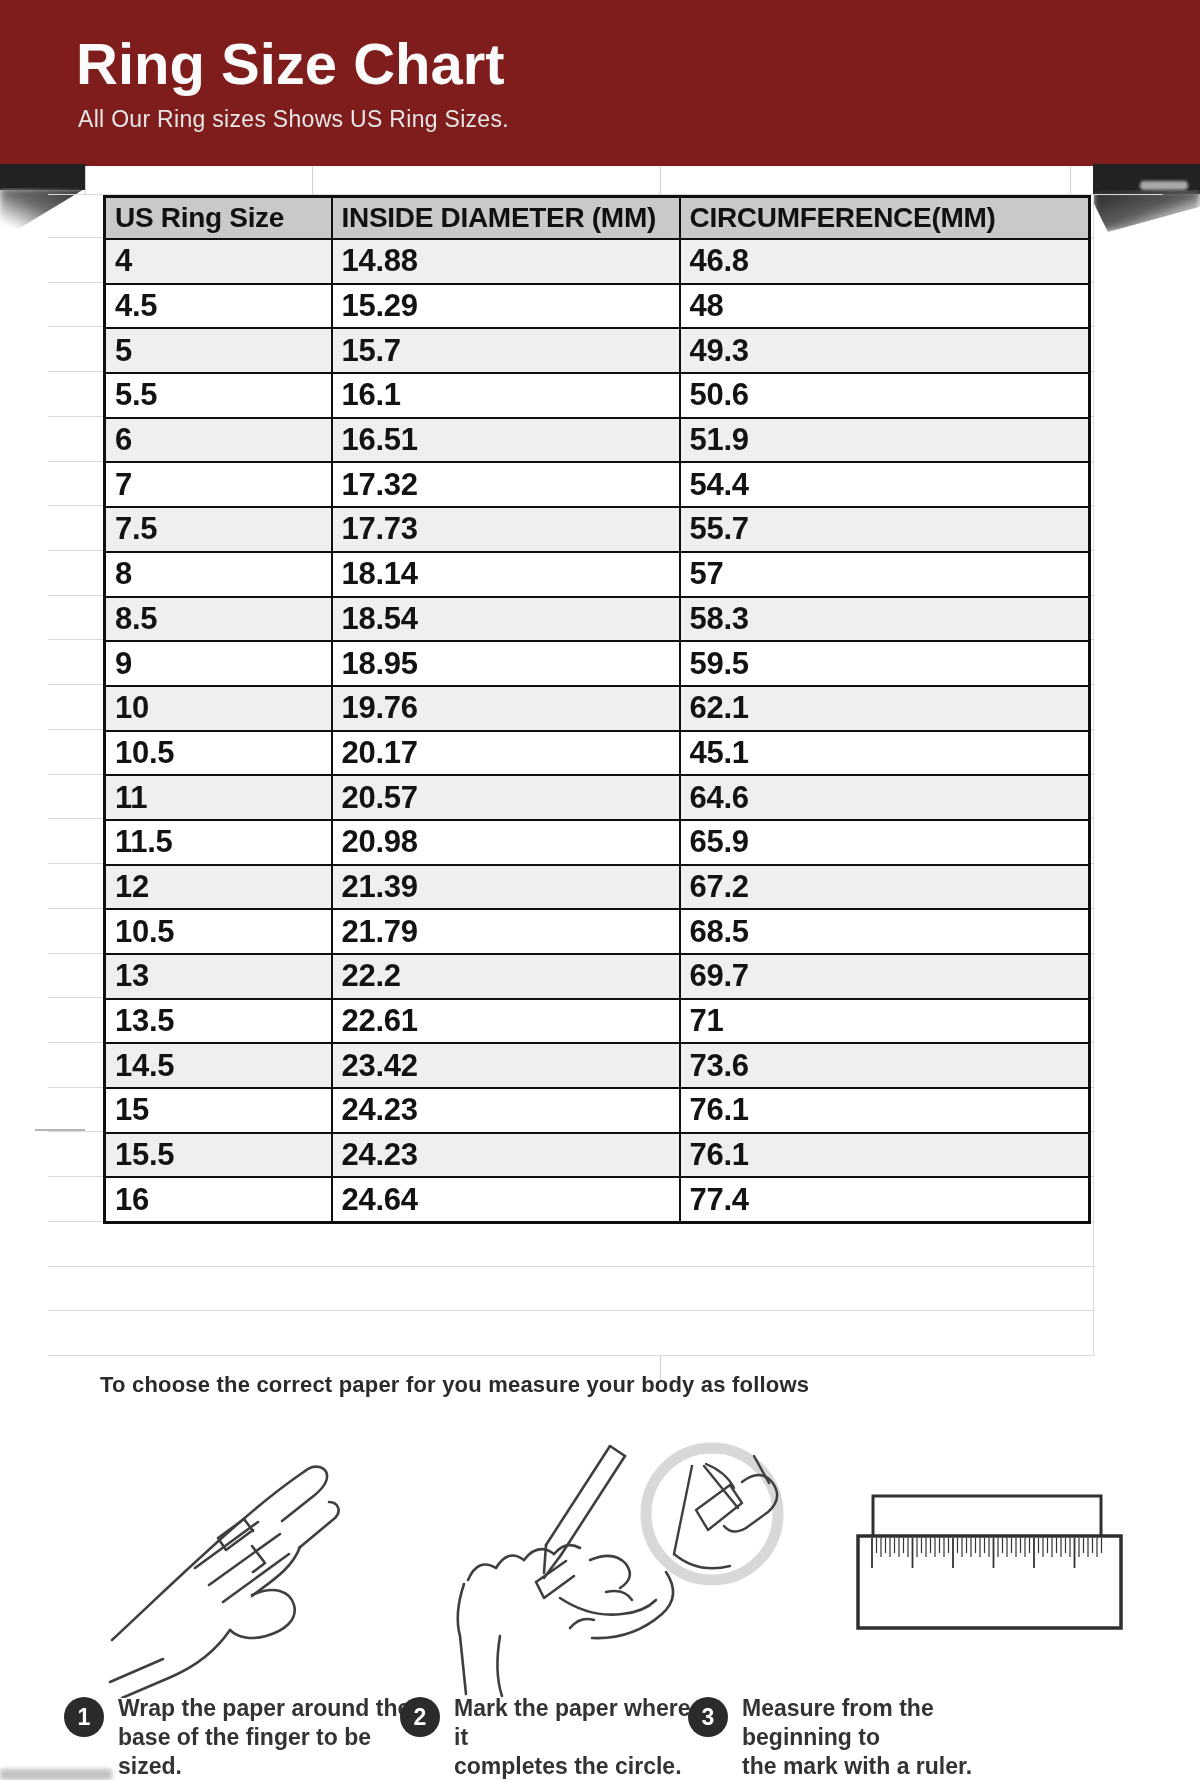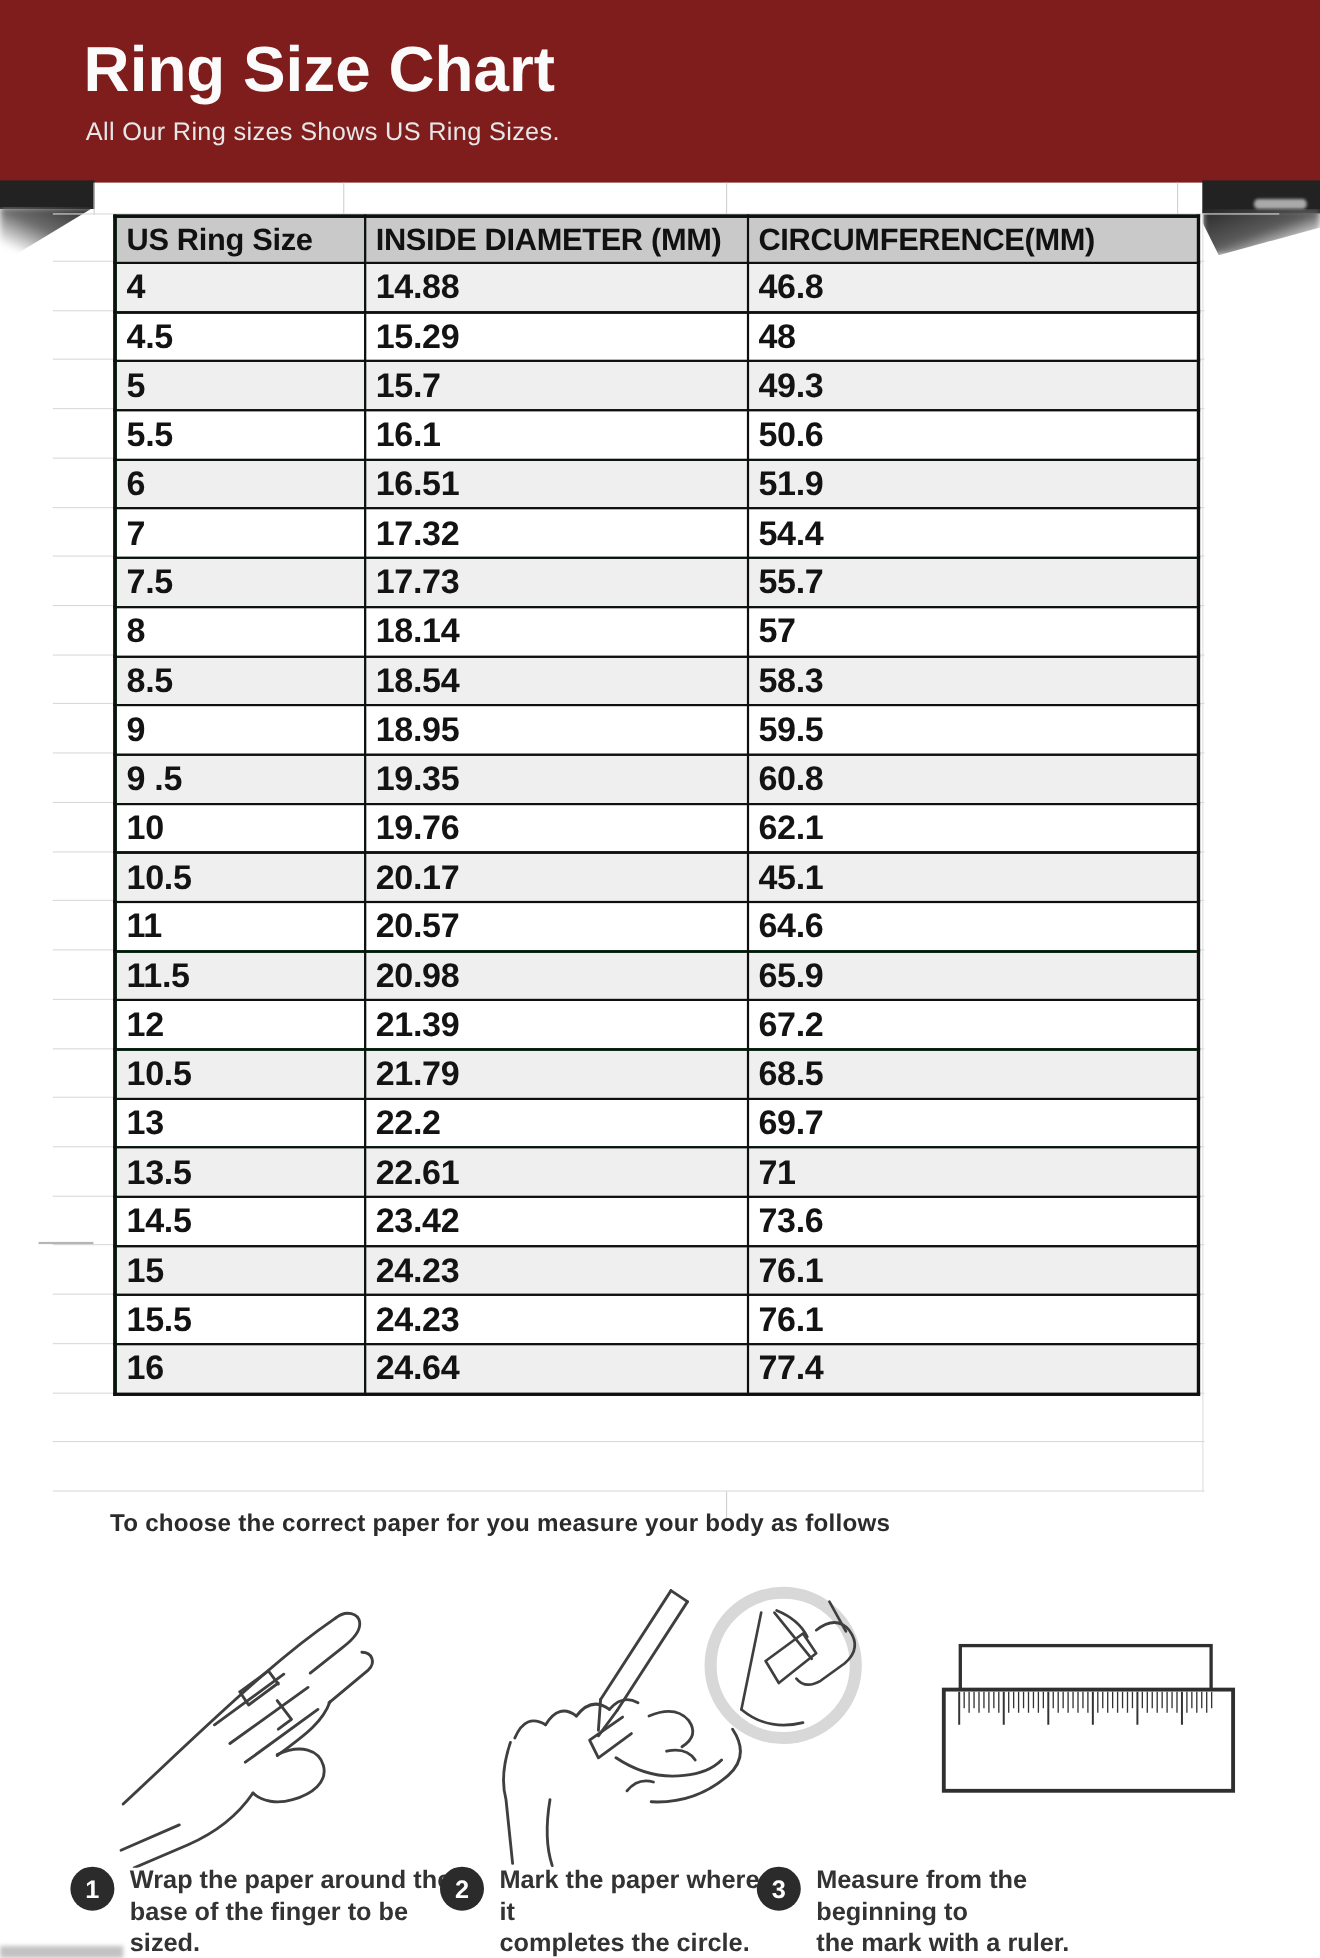--- a/index.html
+++ b/index.html
@@ -191,25 +191,20 @@
         </tr>
         <tr>
           <td>8.5</td>
           <td>18.54</td>
           <td>58.3</td>
         </tr>
         <tr>
           <td>9</td>
           <td>18.95</td>
           <td>59.5</td>
-        </tr>
-        <tr>
-          <td>9 .5</td>
-          <td>19.35</td>
-          <td>60.8</td>
         </tr>
         <tr>
           <td>10</td>
           <td>19.76</td>
           <td>62.1</td>
         </tr>
         <tr>
           <td>10.5</td>
           <td>20.17</td>
           <td>45.1</td>

